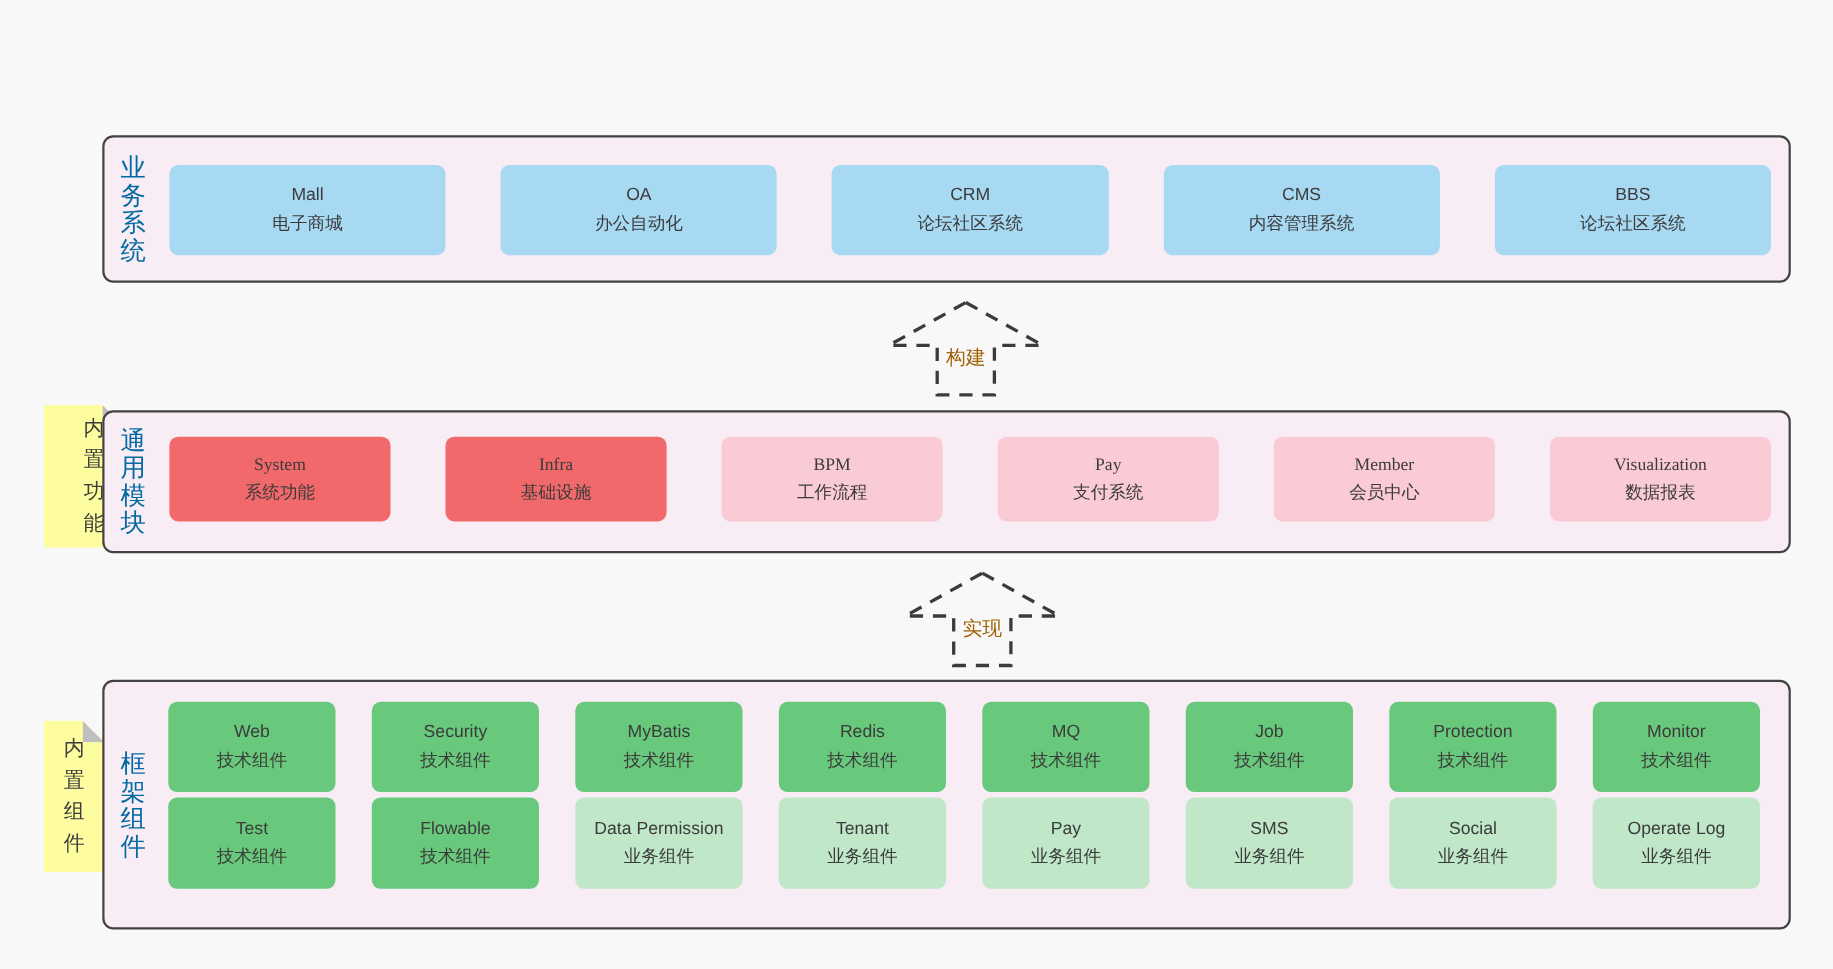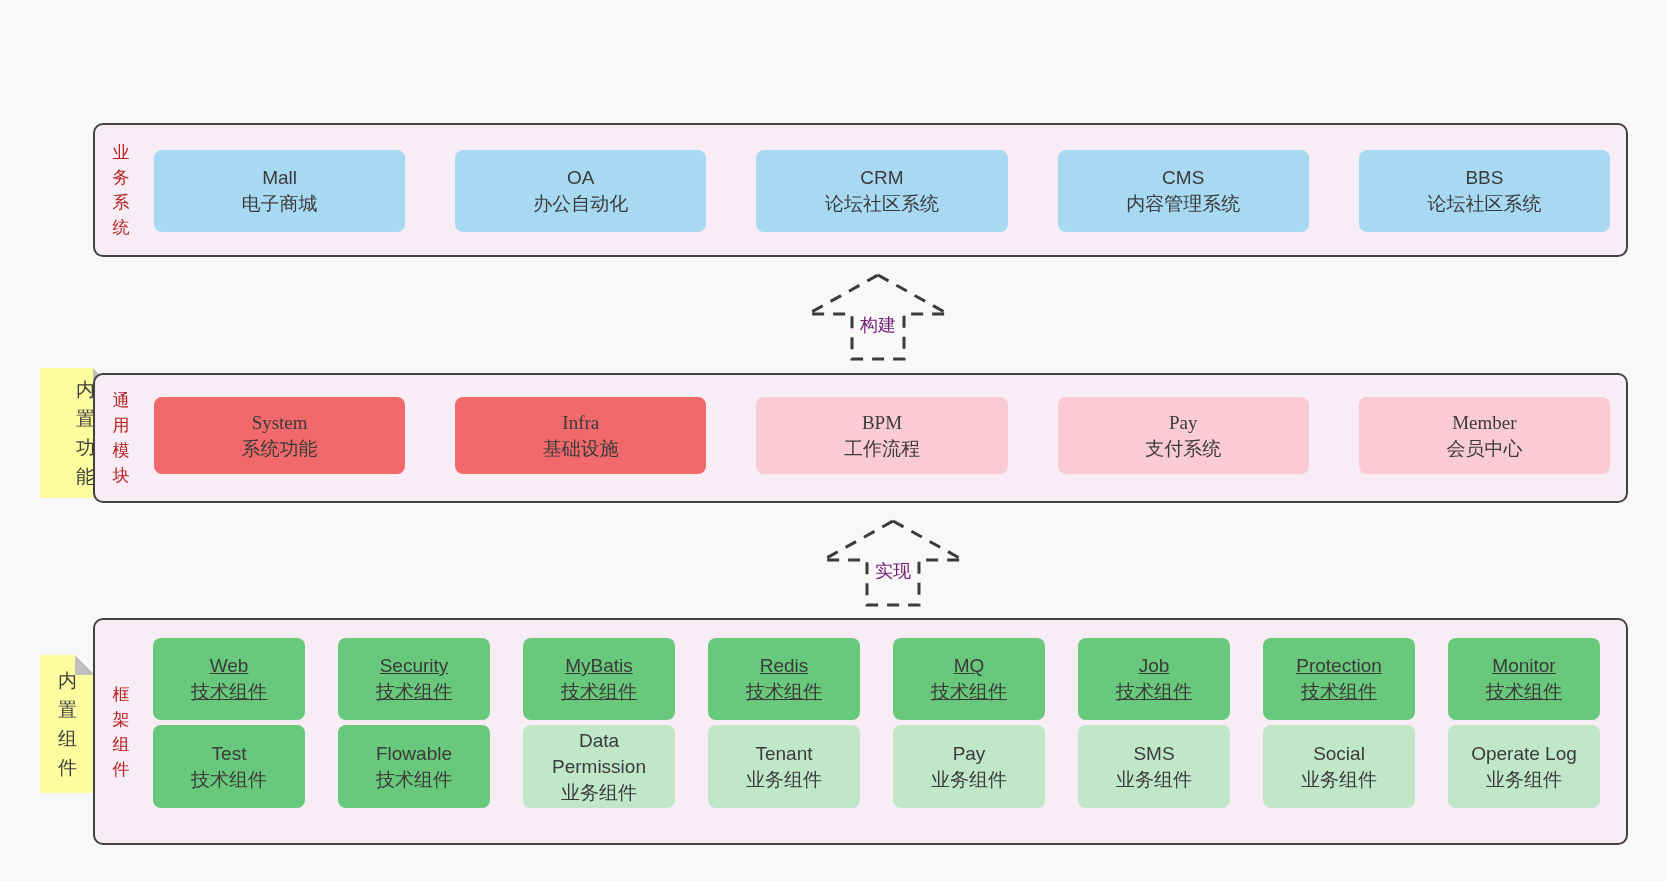--- a/index.html
+++ b/index.html
@@ -14,37 +14,37 @@
     position:absolute; left:93px; width:1535px; box-sizing:border-box;
     background:#f8ecf5; border:2px solid #424242; border-radius:10px;
     z-index:2;
   }
   #band-business   { top:123px; height:134px; }
   #band-modules    { top:373px; height:130px;font-family:Liberation Serif, serif; }
   #band-components { top:618px; height:227px; }
 
   .band-label {
     position:absolute; left:13px; top:50%; transform:translateY(-50%);
-    width:26px; font-size:17px; line-height:25px; text-align:center;
-    word-break:break-all; color:#b91c1c;
+    width:26px; font-size:23px; line-height:25px; text-align:center;
+    word-break:break-all; color:#0369a1;
   }
 
   
   .row { position:absolute; display:flex; }
   .row6 { left:59px; right:16px; gap:50px; }
   #band-business .row6 { top:25px;  height:82px; }
   #band-modules  .row6 { top:22px;  height:77px; }
   .row8 { left:58px; right:26px; gap:33px; }
-  .row8.r1 { top:18px;  height:82px;text-decoration:underline; }
+  .row8.r1 { top:18px;  height:82px; }
   .row8.r2 { top:105px; height:83px; }
 
   .box {
     flex:1; border-radius:8px; box-sizing:border-box; padding:0 8px;
     display:flex; flex-direction:column; align-items:center; justify-content:center;
-    text-align:center; font-size:19px; line-height:26px; color:#3b3b3b;
+    text-align:center; font-size:16px; line-height:26px; color:#3b3b3b;
   }
   .v-blue   { background:#a8d9f2; }
   .v-red    { background:#f1696b; }
   .v-pink   { background:#facbd4; }
   .v-green  { background:#68c87b; }
   .v-lgreen { background:#bfe7c8; }
 
   
   .note {
     position:absolute; left:40px; width:55px; background:#fdfd9f; z-index:1;
@@ -63,21 +63,21 @@
   }
 
   
   .arrow { position:absolute; width:146px; height:90px; z-index:1; }
   #arrow-build     { left:805px; top:272px; }
   #arrow-implement { left:820px; top:518px; }
   .arrow svg { display:block; }
   .arrow .arrow-label {
     position:absolute; left:50%; top:42px; transform:translateX(-50%);
     background:#f8f8f8; padding:0 3px; font-size:18px; line-height:22px;
-    white-space:nowrap; color:#701a75;
+    white-space:nowrap; color:#a16207;
   }
 </style>
 </head>
 <body>
 
 <div class="band" id="band-business">
   <div class="band-label">业务系统</div>
   <div class="row row6">
     <div class="box v-blue">
       <span>Mall</span>
@@ -130,20 +130,24 @@
       <span>工作流程</span>
     </div>
     <div class="box v-pink">
       <span>Pay</span>
       <span>支付系统</span>
     </div>
     <div class="box v-pink">
       <span>Member</span>
       <span>会员中心</span>
     </div>
+    <div class="box v-pink">
+      <span>Visualization</span>
+      <span>数据报表</span>
+    </div>
   </div>
 </div>
 
 <div class="arrow" id="arrow-implement">
   <svg width="146" height="90" viewBox="0 0 146 90">
     <polygon points="73,3 143,42 99,42 99,87 47,87 47,42 3,42" fill="none" stroke="#3b3b3b" stroke-width="3" stroke-dasharray="12 9"></polygon>
   </svg>
   <span class="arrow-label">实现</span>
 </div>
 

